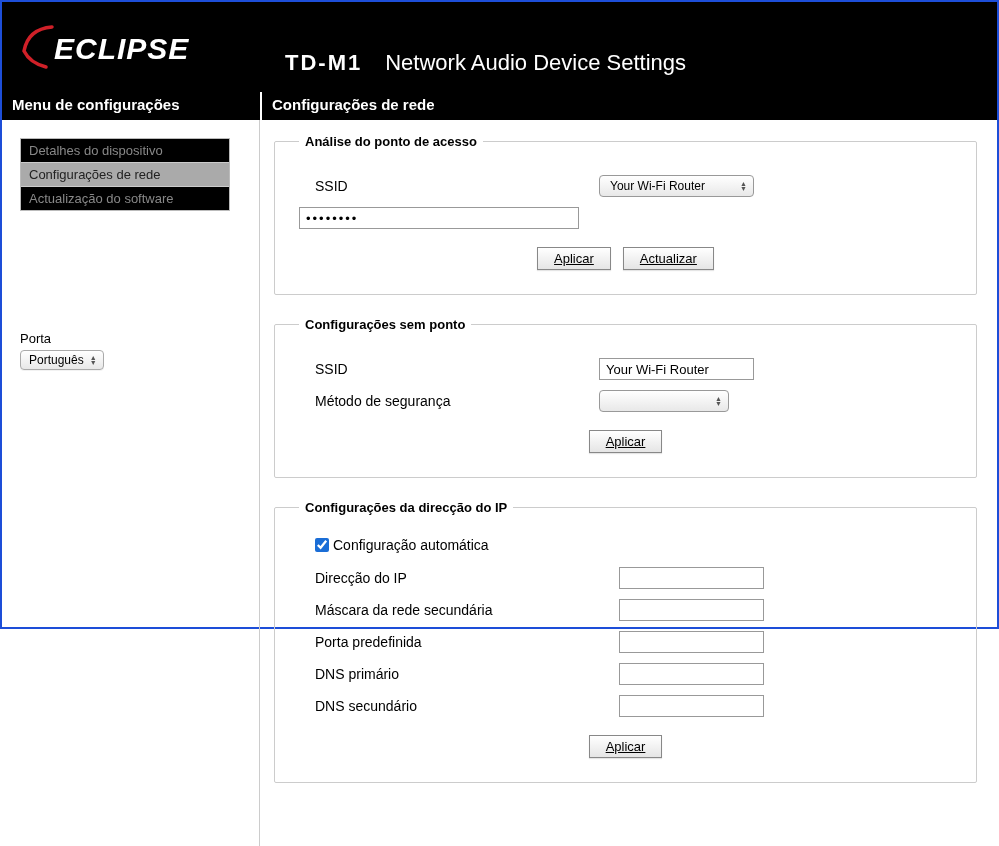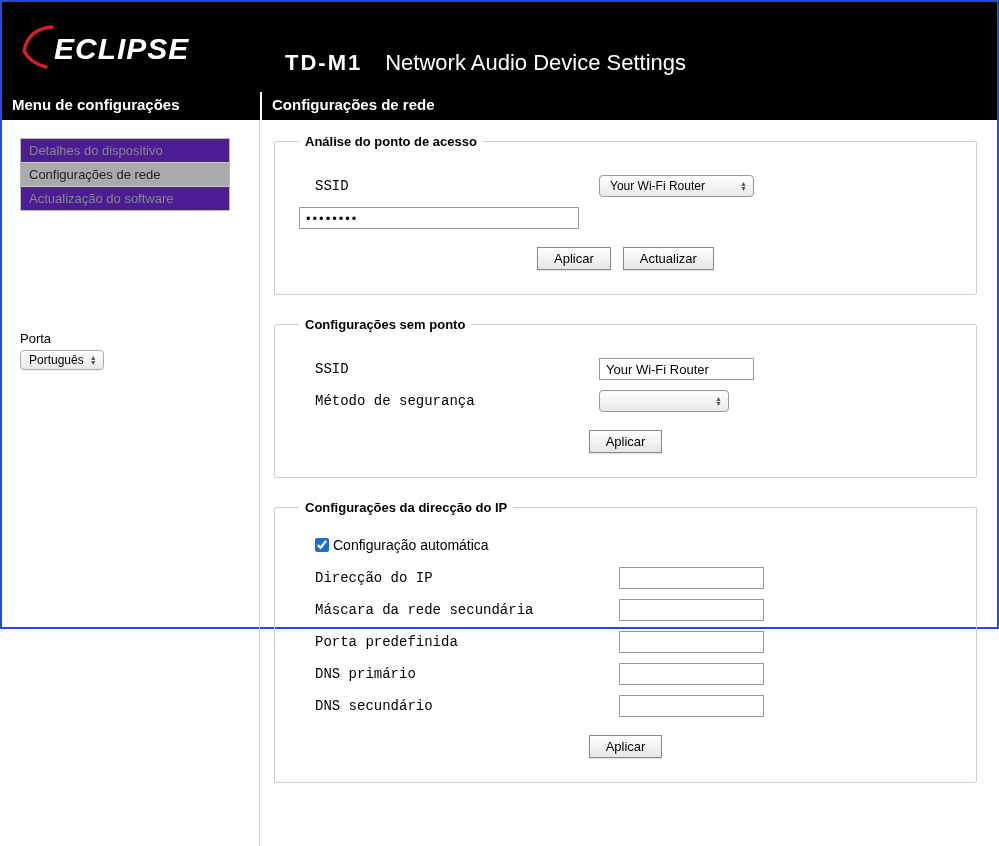--- a/index.html
+++ b/index.html
@@ -80,21 +80,21 @@
     border-right: 1px solid #ccc;
   }
   .nav-list {
     border: 1px solid #bbb;
     width: 210px;
   }
   .nav-item {
     padding: 4px 8px;
     font-size: 13px;
     color: #888;
-    background: #4c1d95;
+    background: #000000;
     border-bottom: 1px solid #ccc;
     cursor: pointer;
   }
   .nav-item:last-child { border-bottom: none; }
   .nav-item.active {
     background: #aaa;
     color: #222;
   }
   .idioma-block {
     margin-top: 120px;
@@ -144,21 +144,20 @@
   }
   .form-row {
     display: flex;
     align-items: center;
     margin: 10px 0;
   }
   .form-label {
     width: 300px;
     padding-left: 16px;
     font-size: 14px;
-    font-family: Liberation Mono, monospace;
   }
   .text-input {
     border: 1px solid #999;
     height: 22px;
     padding: 2px 6px;
     font-size: 13px;
     width: 155px;
     background: #fff;
   }
   .password-dots {
@@ -201,20 +200,21 @@
   .btn {
     border: 1px solid #888;
     border-radius: 0;
     background: linear-gradient(#fff, #e5e5e5);
     padding: 3px 16px;
     font-size: 13px;
     cursor: pointer;
     min-width: 70px;
     text-align: center;
     box-shadow: 0 1px 1px rgba(0,0,0,0.1);
+    text-decoration: underline;
   }
   .checkbox-row {
     padding-left: 16px;
     margin: 6px 0 14px 0;
     display: flex;
     align-items: center;
     gap: 4px;
     font-size: 14px;
   }
   input[type="checkbox"] {

